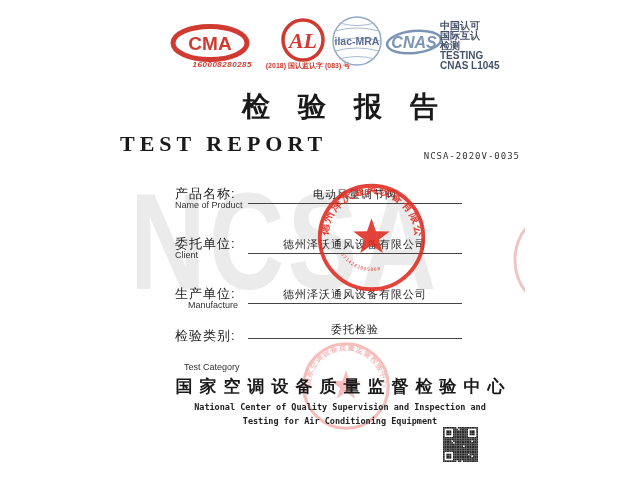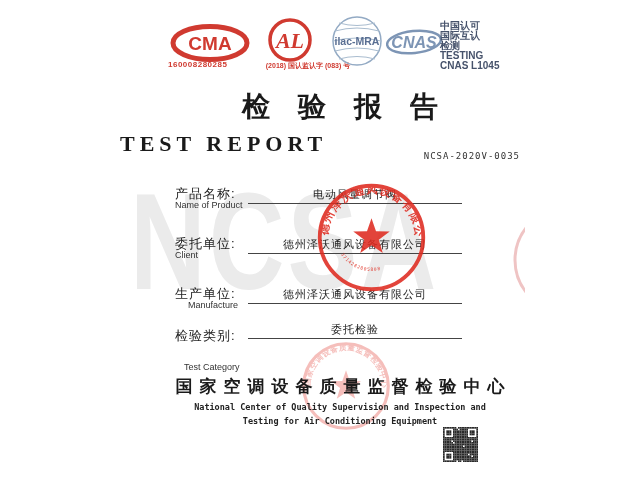--- a/index.html
+++ b/index.html
@@ -1,22 +1,22 @@
 <!DOCTYPE html>
 <html><head>
 <meta charset="utf-8">
 <style>
   html,body{margin:0;padding:0;}
   body{width:640px;height:480px;background:#ffffff;position:relative;overflow:hidden;
        font-family:"Liberation Sans",sans-serif;color:#222;}
   .abs{position:absolute;}
   
   .cma-wrap{left:170px;top:24px;width:80px;height:38px;}
-  .cma-number{left:168px;top:60px;width:84px;text-align:left;font-size:8px;color:#d03a30;font-weight:bold;letter-spacing:.5px;}
-  .cal-wrap{left:266px;top:17px;width:48px;height:46px;}
+  .cma-number{left:168px;top:60px;width:84px;text-align:right;font-size:8px;color:#d03a30;font-weight:bold;letter-spacing:.5px;font-style:italic;}
+  .cal-wrap{left:279px;top:17px;width:48px;height:46px;}
   .cal-caption{left:248px;top:61px;width:120px;text-align:center;font-size:7px;color:#d03a30;font-weight:bold;}
   .ilac-wrap{left:330px;top:15px;width:54px;height:52px;}
   .cnas-wrap{left:386px;top:27px;width:56px;height:30px;}
   .cnas-text{left:440px;top:21px;width:70px;font-size:10px;line-height:10px;color:#46526b;font-weight:bold;}
   
   .title-cn{left:120px;top:88px;width:440px;text-align:center;font-size:28px;font-weight:700;
             letter-spacing:28px;text-indent:28px;color:#1a1a1a;white-space:nowrap;}
   .title-en{left:120px;top:131px;width:440px;text-align:left;font-family:"Liberation Serif",serif;
             font-size:22px;font-weight:600;letter-spacing:5px;color:#1a1a1a;}
   .report-no{left:120px;top:151px;width:400px;text-align:right;font-family:"DejaVu Sans Mono",monospace;

